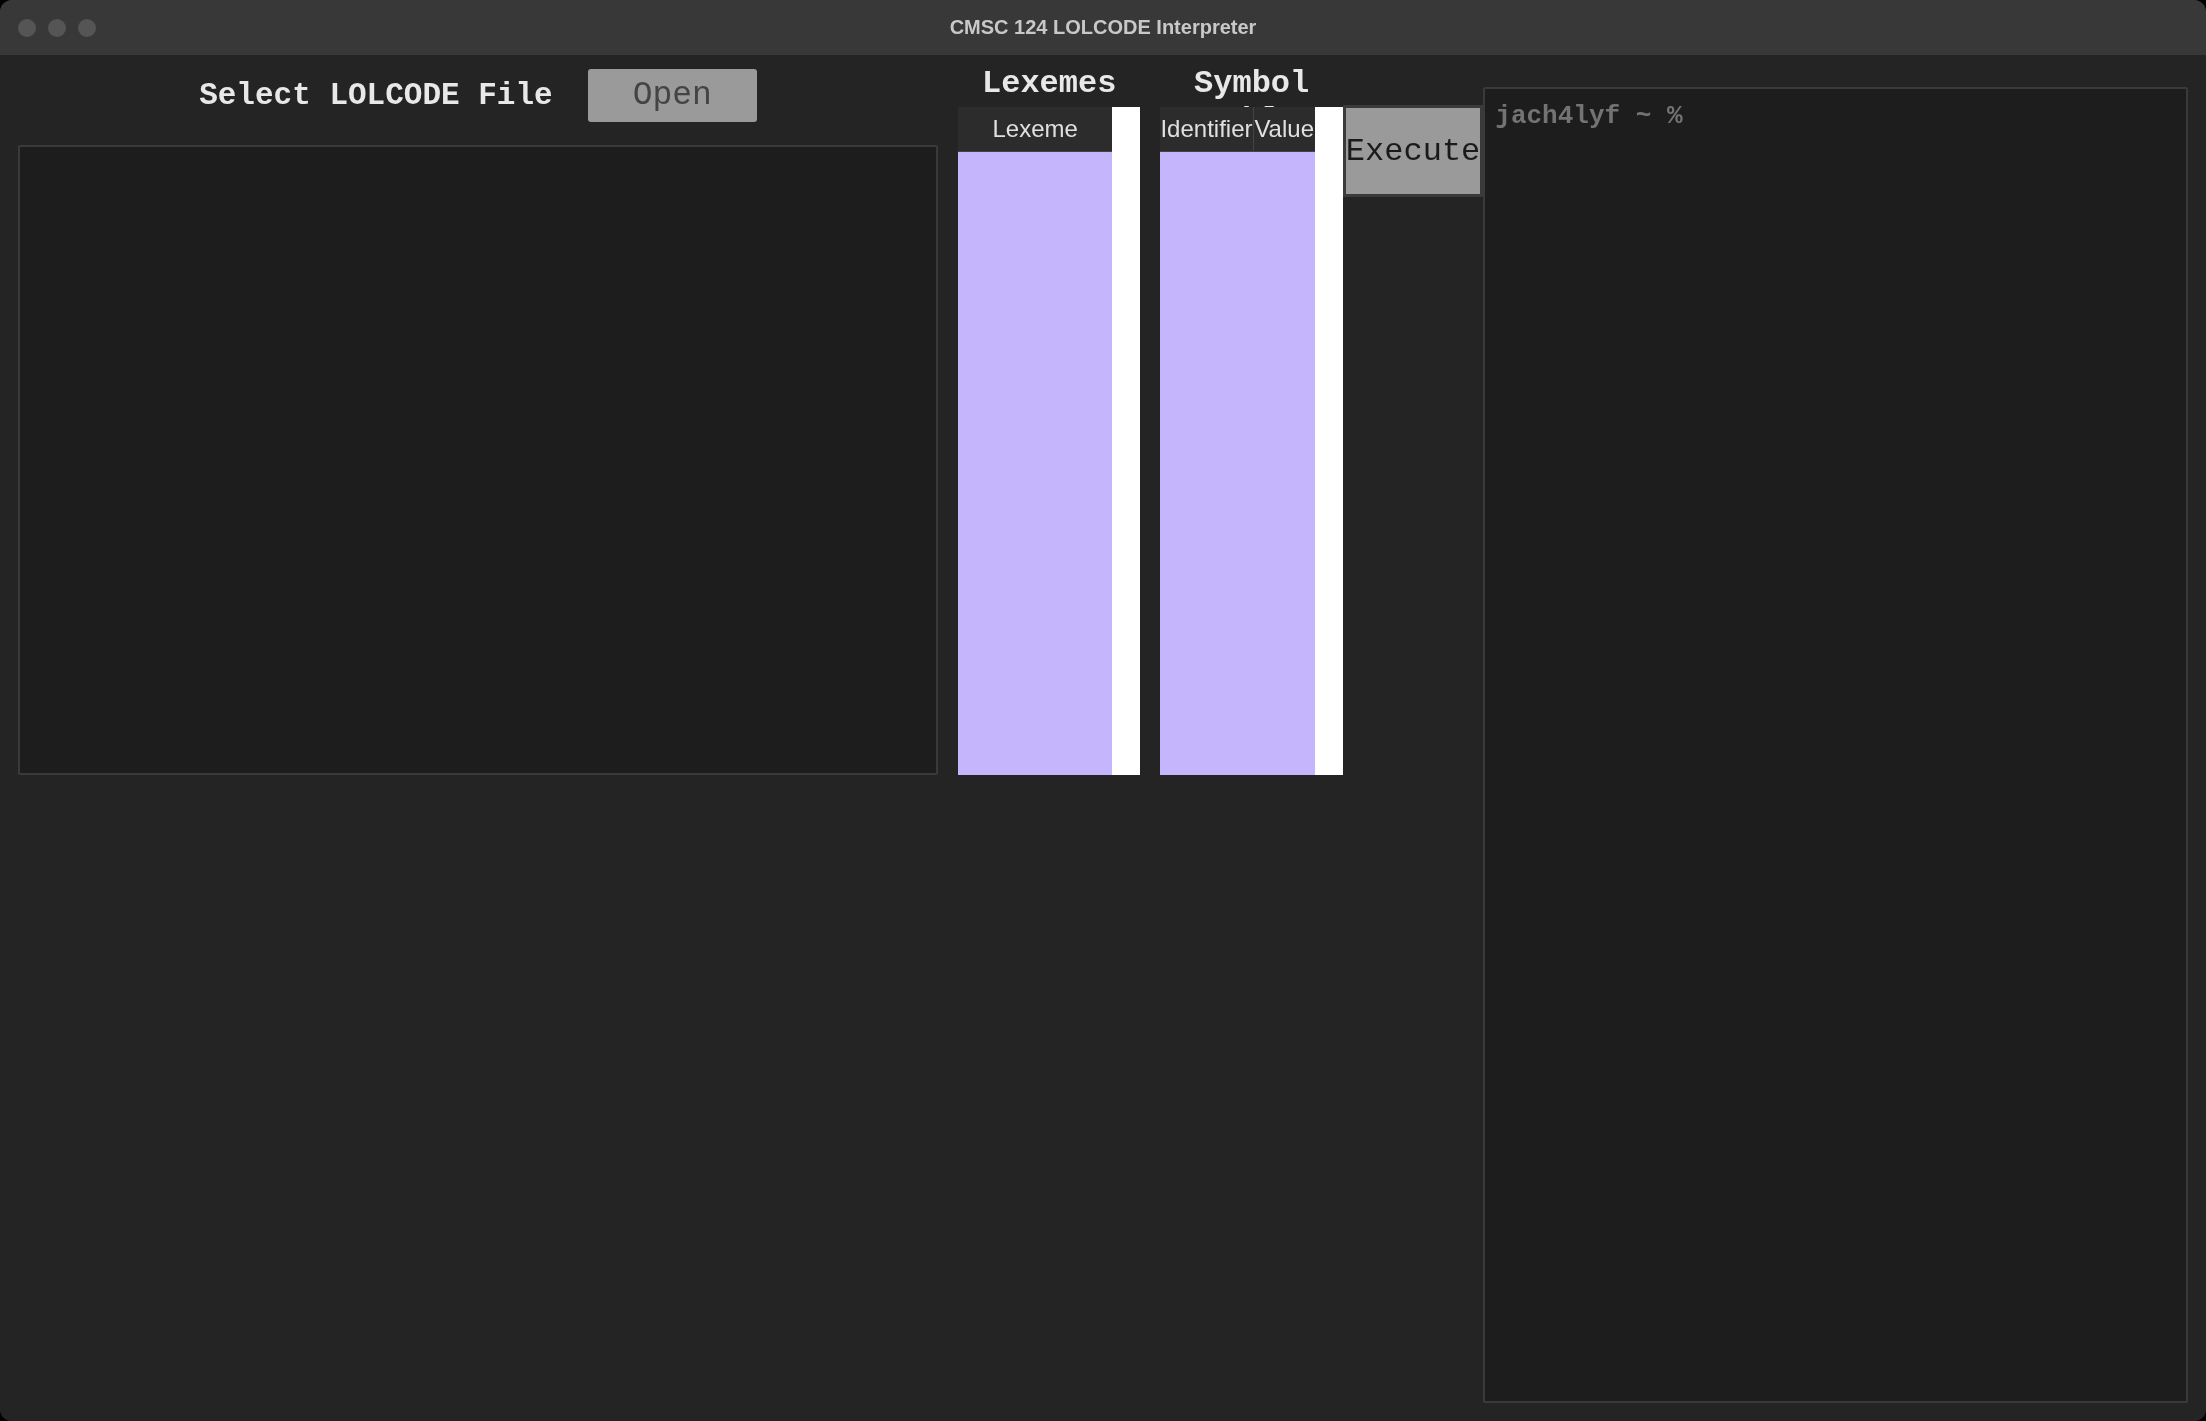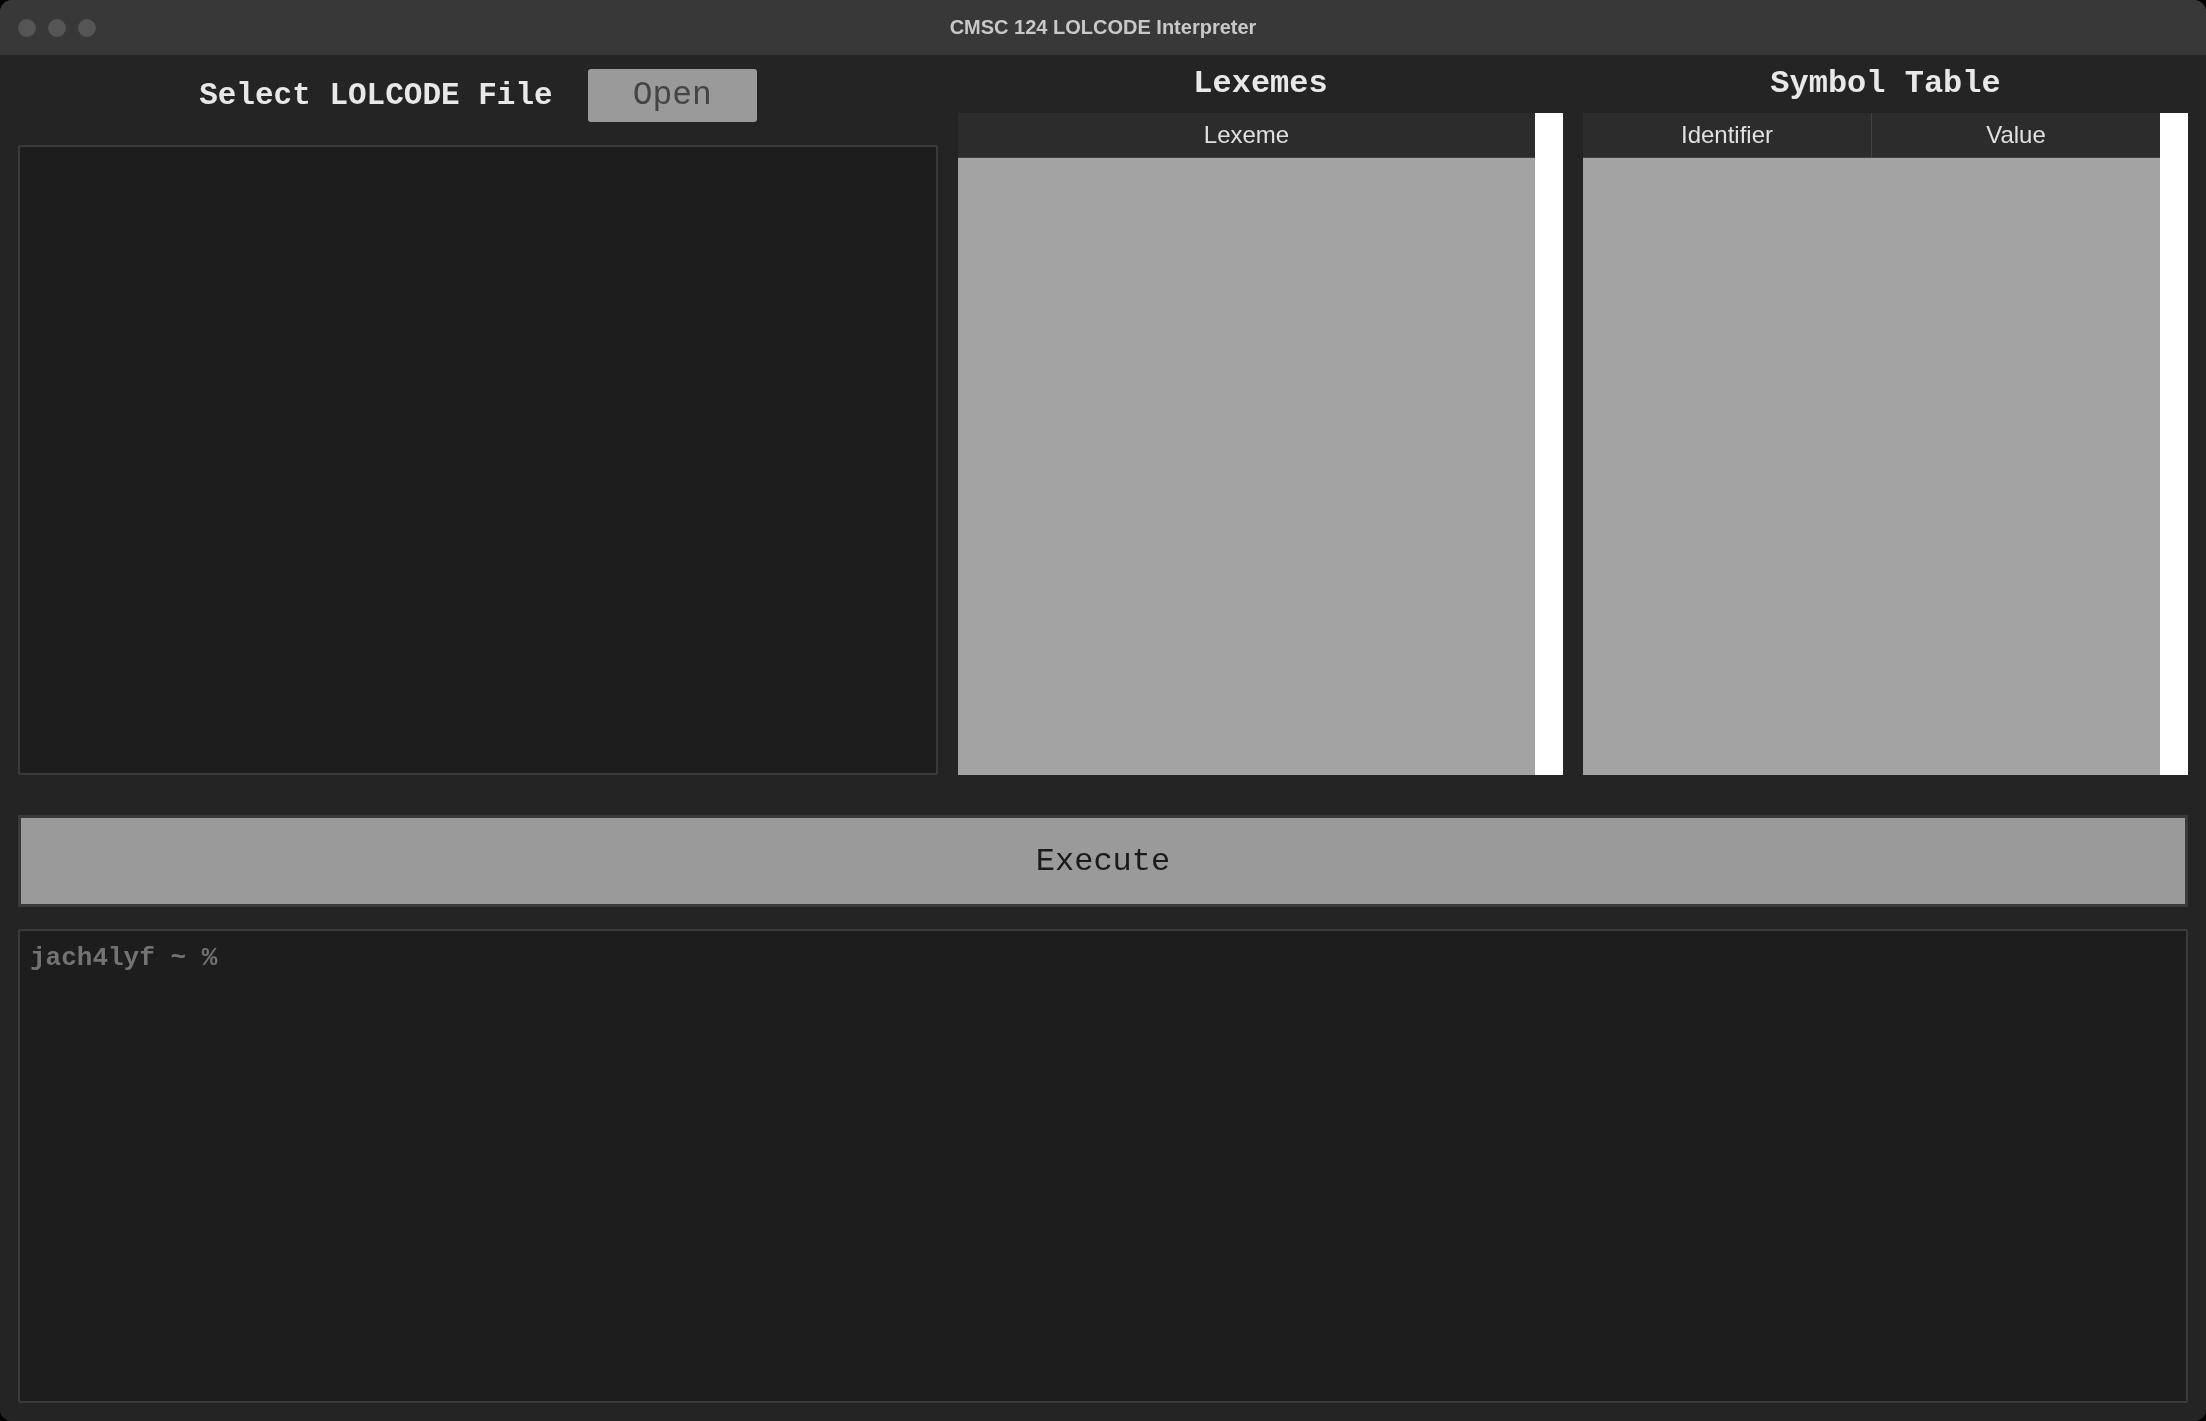--- a/index.html
+++ b/index.html
@@ -55,21 +55,21 @@
       color: #c8c8c8;
       font-weight: 600;
       font-size: 20px;
     }
     
     .content {
       flex: 1;
       background: #242424;
       padding: 10px 18px 18px 18px;
       display: flex;
-      flex-direction: column;
+      flex-direction: row;
     }
     
     .top-section {
       display: flex;
       gap: 20px;
       height: 710px;
     }
     
     .left-panel {
       width: 920px;
@@ -128,22 +128,21 @@
       font-weight: bold;
       color: #e8e8e8;
       font-size: 32px;
       text-align: center;
       height: 42px;
     }
     
     .table-container {
       flex: 1;
       display: flex;
-      background: #a3a3a3;
-      margin-top: 6px;
+      background: #c4b5fd;
     }
     
     .table-body {
       flex: 1;
       display: flex;
       flex-direction: column;
     }
     
     .table-header {
       display: flex;

